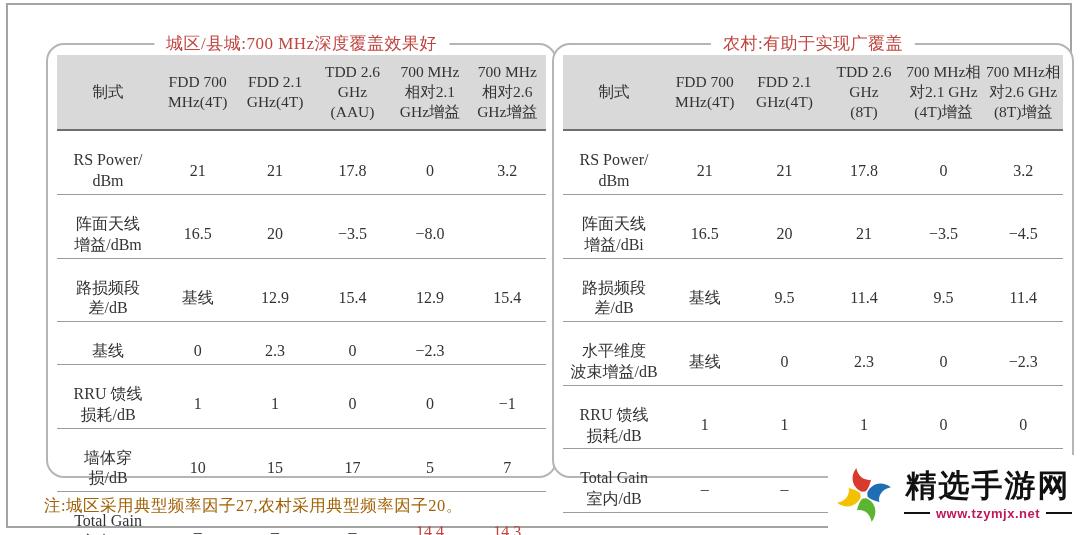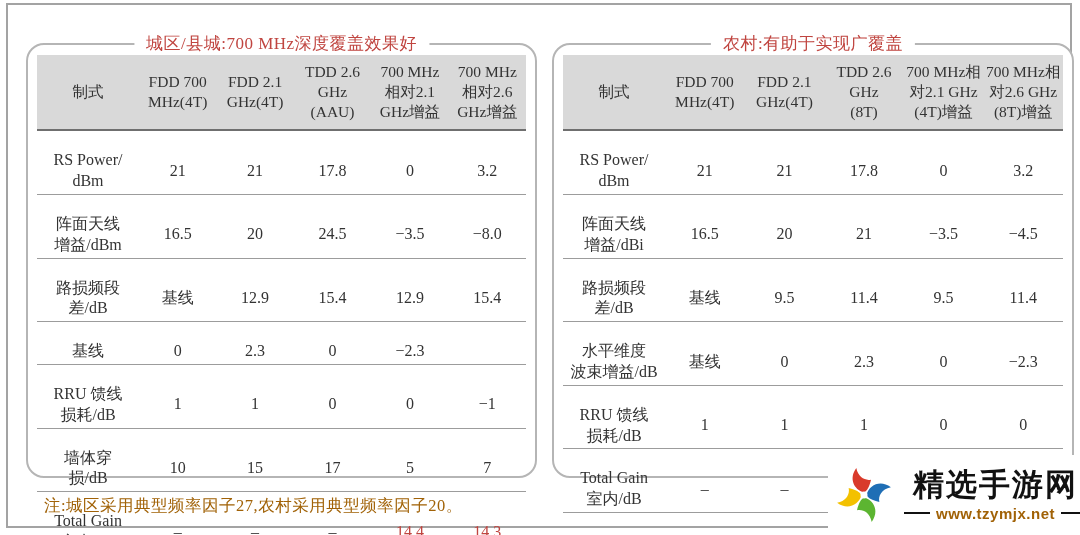--- a/index.html
+++ b/index.html
@@ -9,21 +9,21 @@
     color:var(--text,#333);
   }
   .outer-frame{
     position:absolute;left:6px;top:3px;width:1062px;height:521px;
     border:2px solid #a3a3a3;background:#fff;
   }
   .panel{
     position:absolute;top:38px;height:431px;
     border:2px solid #b5b5b5;border-radius:18px;background:#fff;
   }
-  .panel.left{left:18px;width:507px;font-family:Liberation Serif, serif;}
+  .panel.left{left:38px;width:507px;font-family:Liberation Serif, serif;}
   .panel.right{left:544px;width:518px;}
   .panel-title{
     position:absolute;top:-13px;left:50%;transform:translateX(-50%);
     background:#fff;padding:0 12px;white-space:nowrap;
     color:var(--red,#c04540);font-size:17px;letter-spacing:.5px;
   }
   .tbl{
     position:absolute;left:9px;right:9px;top:10px;bottom:12px;
     display:flex;flex-direction:column;
   }
@@ -55,21 +55,21 @@
   .wm-logo{flex:0 0 auto;}
   .wm-text{display:flex;flex-direction:column;align-items:center;}
   .wm-name{
     font-family:"Liberation Sans","DejaVu Sans",sans-serif;
     font-weight:bold;font-size:31px;color:#111;letter-spacing:2px;line-height:1.1;
   }
   .wm-url-line{display:flex;align-items:center;gap:6px;margin-top:2px;width:100%;justify-content:center;}
   .wm-dash{width:26px;border-top:2px solid #111;height:0;}
   .wm-url{
     font-family:"Liberation Sans","DejaVu Sans",sans-serif;
-    font-weight:bold;font-size:15px;color:#a16207;letter-spacing:.5px;
+    font-weight:bold;font-size:13px;color:#be185d;letter-spacing:.5px;
   }
 </style>
 </head>
 <body>
 
 <div class="outer-frame">
 
   <div class="panel left">
     <div class="panel-title">城区/县城:700 MHz深度覆盖效果好</div>
     <div class="tbl">
@@ -96,21 +96,20 @@
           <div class="td">21</div>
           <div class="td">17.8</div>
           <div class="td">0</div>
           <div class="td">3.2</div>
         </div>
         <div class="trow">
           <div class="td">阵面天线
 增益/dBm</div>
           <div class="td">16.5</div>
           <div class="td">20</div>
-          <div class="td">24.5</div>
           <div class="td">−3.5</div>
           <div class="td">−8.0</div>
         </div>
         <div class="trow">
           <div class="td">路损频段
 差/dB</div>
           <div class="td">基线</div>
           <div class="td">12.9</div>
           <div class="td">15.4</div>
           <div class="td">12.9</div>

